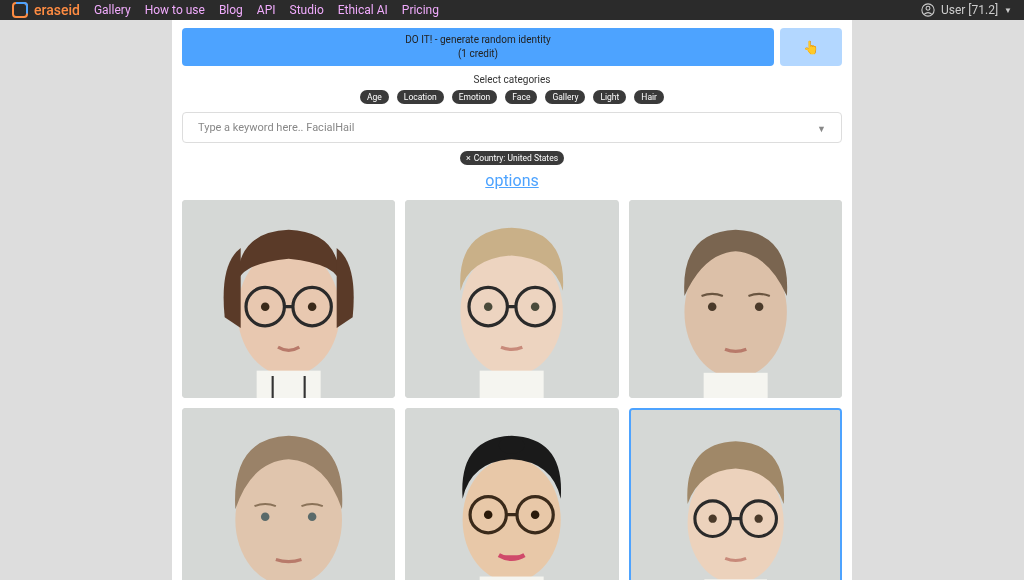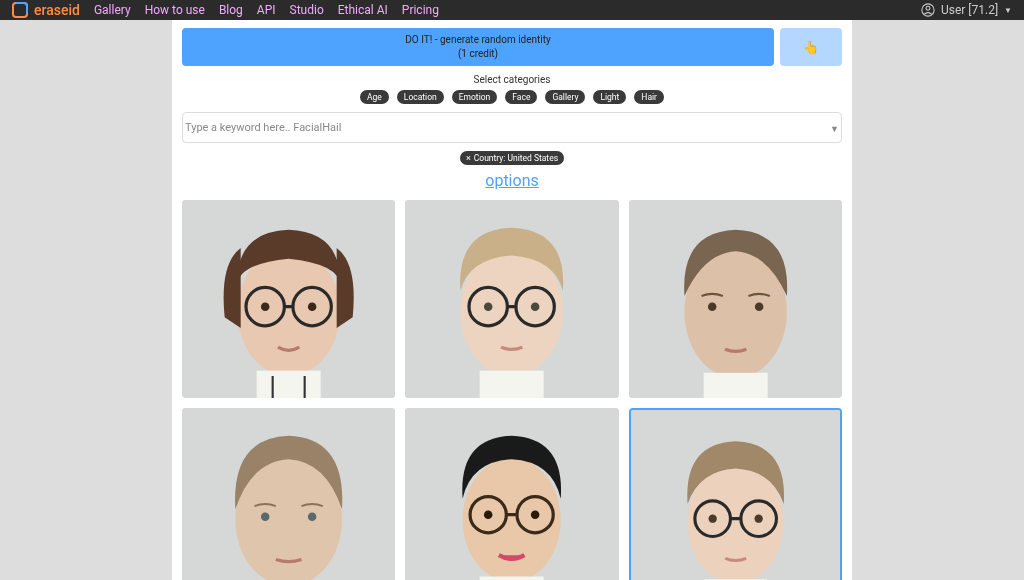--- a/index.html
+++ b/index.html
@@ -18,21 +18,21 @@
     .main-container { max-width: 680px; margin: 0 auto; background: #fff; padding: 8px 10px 20px; border-radius: 0 0 8px 8px; }
     
     .do-it-row { display: flex; gap: 6px; margin-bottom: 8px; }
     .do-it-btn { flex: 1; background: #4da3ff; color: #222; font-size: 10px; padding: 5px 0; text-align: center; border-radius: 4px; cursor: pointer; line-height: 1.4; }
     .hand-btn { width: 62px; background: #b3d7ff; border-radius: 4px; display: flex; align-items: center; justify-content: center; cursor: pointer; }
     
     .select-cat { text-align: center; font-size: 10px; color: #333; margin-bottom: 5px; }
     .pills { display: flex; justify-content: center; gap: 8px; margin-bottom: 8px; }
     .pill { background: #3a3a3a; color: #fff; font-size: 8.5px; padding: 2px 7px; border-radius: 8px; cursor: pointer; }
     
-    .search-box { border: 1px solid #ddd; border-radius: 4px; padding: 8px 2px; display: flex; align-items: flex-end; justify-content: space-between; margin-bottom: 8px; cursor: text; }
+    .search-box { border: 1px solid #ddd; border-radius: 4px; padding: 8px 15px; display: flex; align-items: flex-end; justify-content: space-between; margin-bottom: 8px; cursor: text; }
     .search-text { color: #888; font-size: 11px; }
     .dropdown-arrow { color: #888; font-size: 9px; }
     
     .tag-row { display: flex; justify-content: center; margin-bottom: 6px; }
     .tag { background: #3a3a3a; color: #fff; font-size: 8.5px; padding: 2px 6px; border-radius: 8px; display: flex; align-items: center; gap: 3px; cursor: pointer; }
     .tag-close { font-size: 9px; cursor: pointer; }
     
     .options-link { text-align: center; margin-bottom: 10px; }
     .options-link a { color: #4da3ff; font-size: 16px; text-decoration: underline; cursor: pointer; }
     

